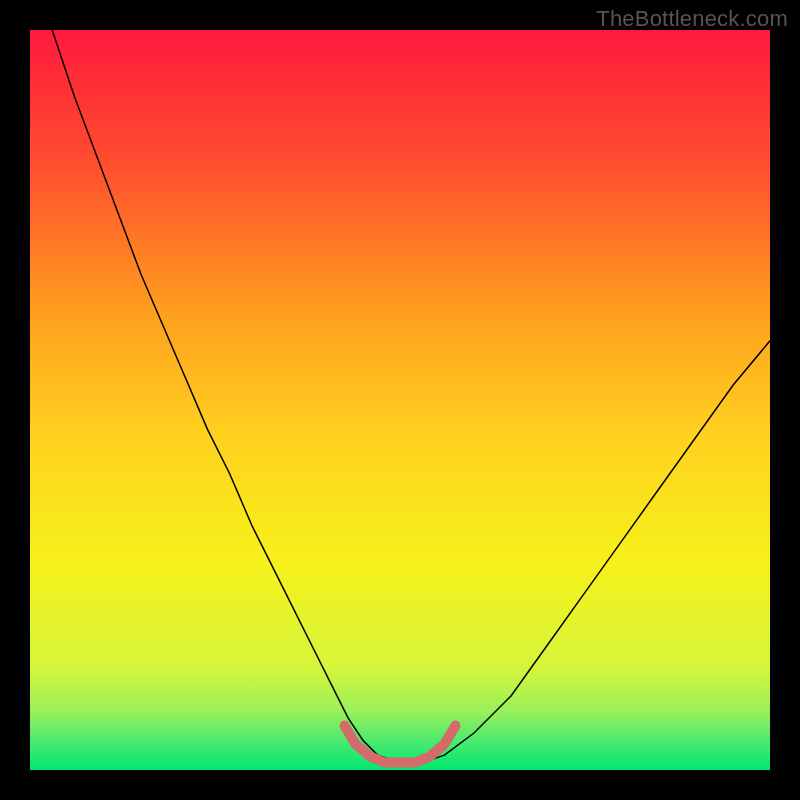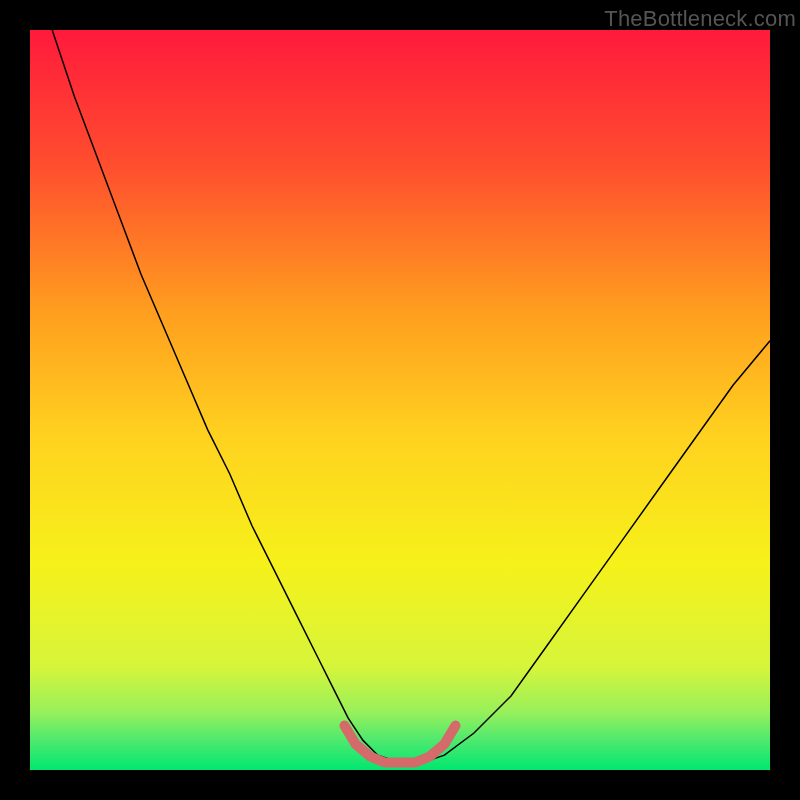--- a/index.html
+++ b/index.html
@@ -19,21 +19,21 @@
   .plot {
     position: absolute;
     left: 30px;
     top: 30px;
     width: 740px;
     height: 740px;
   }
   .watermark {
     position: absolute;
     top: 6px;
-    right: 4px;
+    right: 12px;
     color: #555;
     font-size: 22px;
     font-weight: 500;
     letter-spacing: 0.2px;
     user-select: none;
   }
 </style>
 </head>
 <body>
 

